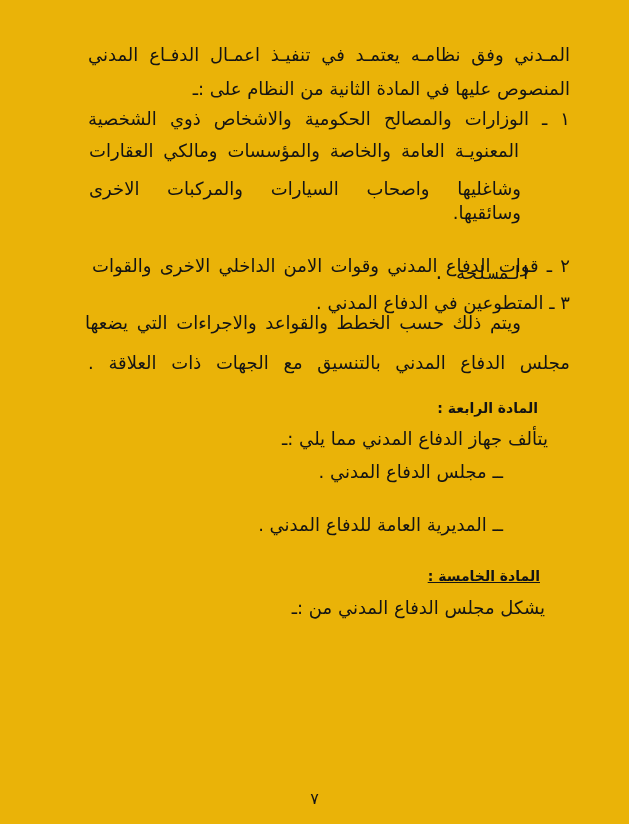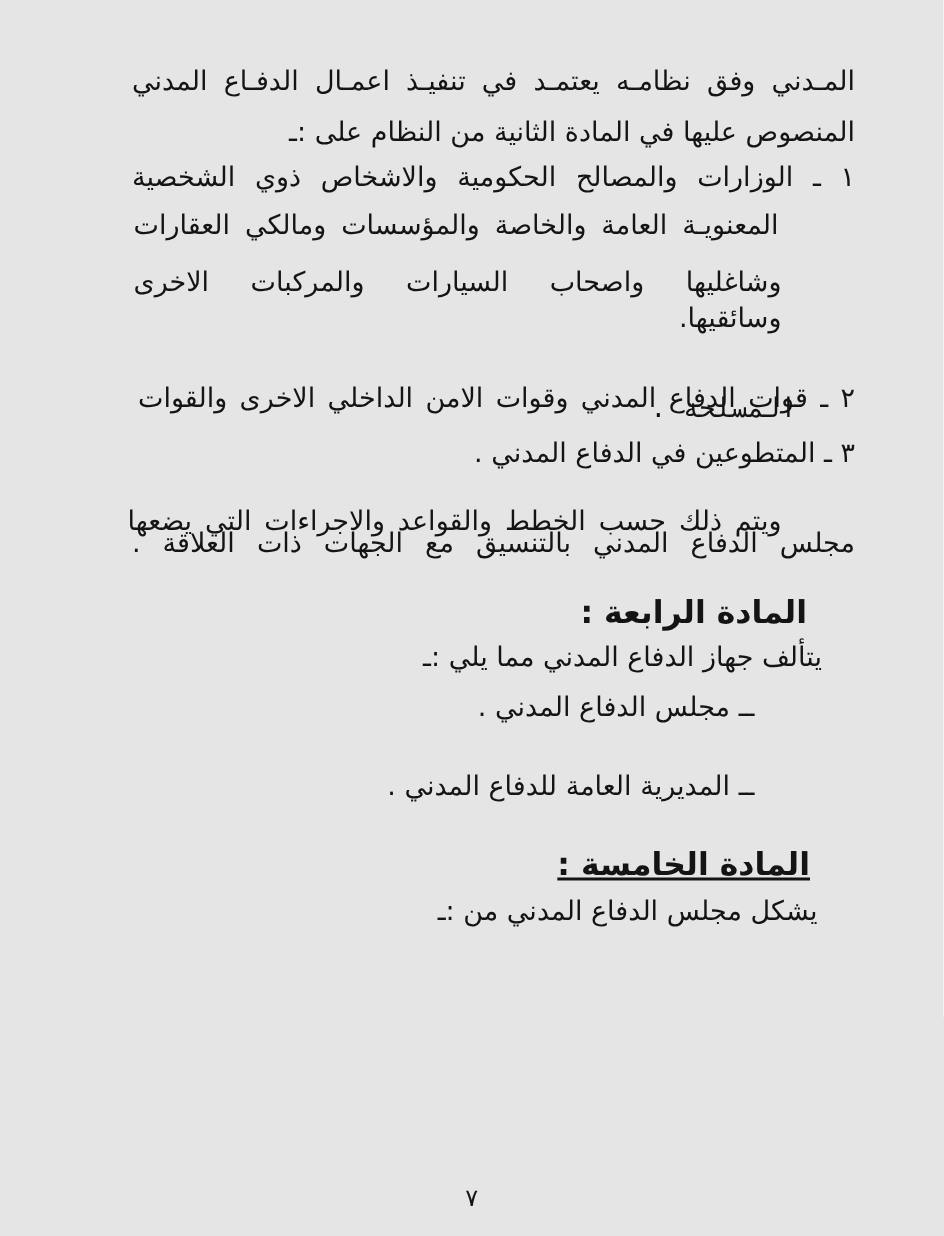--- a/index.html
+++ b/index.html
@@ -4,21 +4,21 @@
 <style>
   html, body {
     margin: 0;
     padding: 0;
     background: #ffffff;
   }
   .page {
     position: relative;
     width: 629px;
     height: 824px;
-    background: #e5e5e5;
+    background: #eab308;
     overflow: hidden;
     font-family: "DejaVu Sans", sans-serif;
     color: #141414;
     direction: rtl;
   }
   .line {
     position: absolute;
     direction: rtl;
     unicode-bidi: embed;
     white-space: nowrap;
@@ -30,37 +30,37 @@
   .just {
     white-space: normal;
     text-align: justify;
     text-align-last: justify;
     text-justify: inter-word;
     overflow: hidden;
     max-height: 30px;
   }
   .heading {
     font-weight: bold;
-    font-size: 21px;
+    font-size: 14px;
   }
   
   .l1  { top: 42px;  right: 59px;  width: 482px; }
   .l2  { top: 76px;  right: 59px; }
   
   .l3  { top: 106px; right: 59px;  width: 482px; }
   .l4  { top: 138px; right: 110px; width: 430px; }
   .l5  { top: 176px; right: 108px; width: 432px; }
   .l6  { top: 200px; right: 108px; }
   
   .l7  { top: 229px; right: 59px;  width: 478px; margin-top: 24px; }
   .l8  { top: 261px; right: 98px; font-family: Liberation Mono, monospace; }
   
   .l9  { top: 290px; right: 59px; }
   
-  .l10 { top: 334px; right: 108px; width: 436px; font-family: Liberation Serif, serif; }
+  .l10 { top: 310px; right: 108px; width: 436px; }
   .l11 { top: 350px; right: 59px;  width: 482px; }
   
   .l12 { top: 395px; right: 91px; }
   .l13 { top: 426px; right: 81px; }
   .l14 { top: 459px; right: 126px; }
   .l15 { top: 491px; right: 126px; margin-top: 21px; }
   .l16 { top: 523px; right: 128px; }
   
   .l17 { top: 563px; right: 89px; text-decoration: underline; }
   .l18 { top: 595px; right: 84px; margin-left: 36px; }

